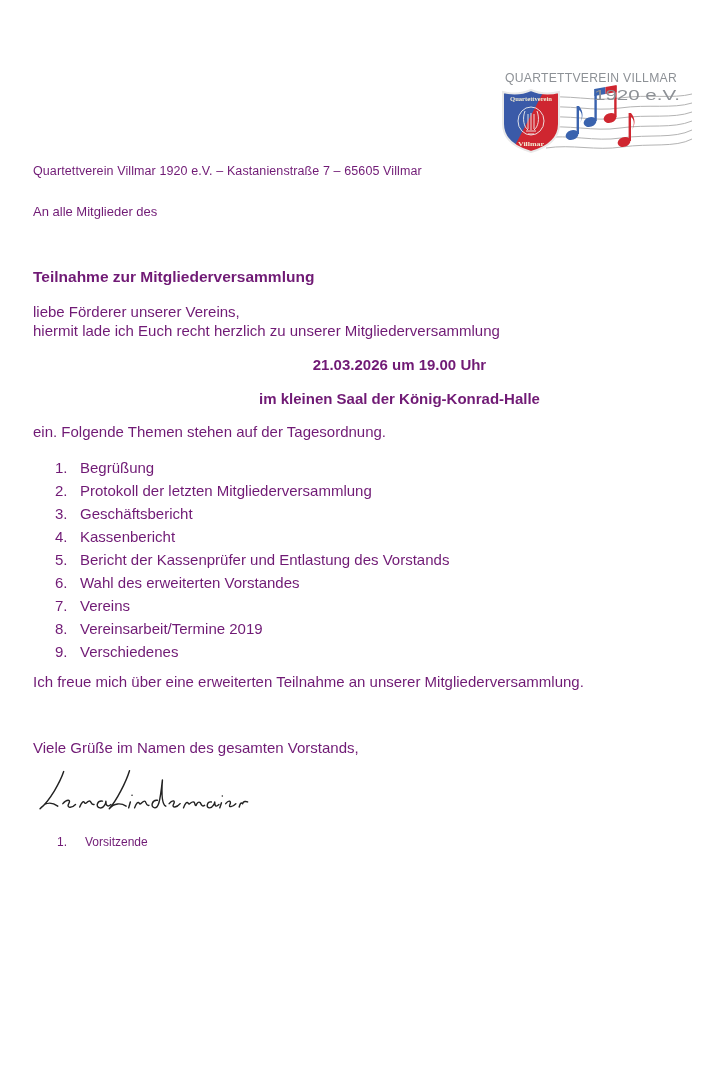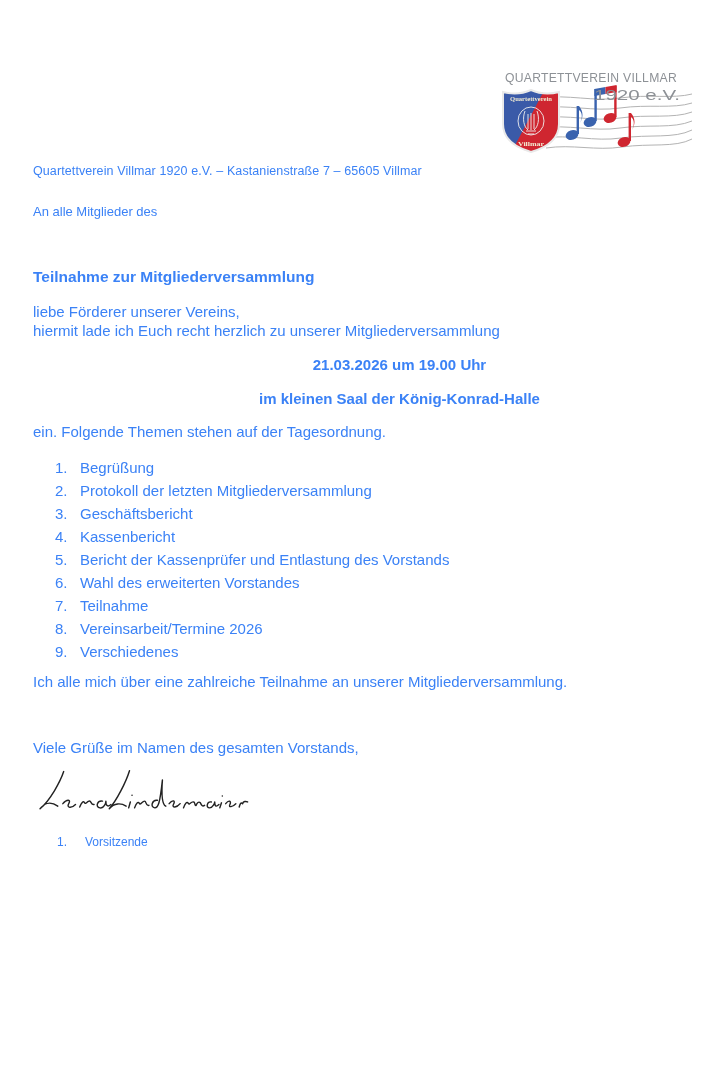--- a/index.html
+++ b/index.html
@@ -2,21 +2,21 @@
 <html><head>
 <meta charset="utf-8">
 <style>
   * { margin:0; padding:0; box-sizing:border-box; }
   html,body { background:#ffffff; }
   .page {
     position:relative;
     width:704px; height:1080px;
     background:#ffffff;
     font-family:"Liberation Sans", sans-serif;
-    color:#3b82f6;
+    color:#701a75;
     overflow:hidden;
     padding:163px 33px 0 33px;
   }
   .logo-block { position:absolute; left:498px; top:56px; width:200px; height:108px; }
   .sender-line { font-size:12.5px; line-height:16px; letter-spacing:0.1px; }
   .recipient-1 { margin-top:23px; font-size:13px; line-height:19px; }
   .date-row { position:relative; margin-top:16px; font-size:15px; line-height:19px; height:19px; }
   .date { position:absolute; left:424px; top:0; white-space:nowrap; }
   .subject { margin-top:46px; font-size:15.5px; line-height:20px; font-weight:bold; }
   .sal-1 { margin-top:47px; font-size:15px; line-height:19px; }
@@ -136,33 +136,33 @@
     <div class="agenda-item">
       <span class="agenda-num">5.</span>
       <span>Bericht der Kassenprüfer und Entlastung des Vorstands</span>
     </div>
     <div class="agenda-item">
       <span class="agenda-num">6.</span>
       <span>Wahl des erweiterten Vorstandes</span>
     </div>
     <div class="agenda-item">
       <span class="agenda-num">7.</span>
-      <span>Teilnahme</span>
+      <span>Vereins</span>
     </div>
     <div class="agenda-item">
       <span class="agenda-num">8.</span>
-      <span>Vereinsarbeit/Termine 2026</span>
+      <span>Vereinsarbeit/Termine 2019</span>
     </div>
     <div class="agenda-item">
       <span class="agenda-num">9.</span>
       <span>Verschiedenes</span>
     </div>
   </div>
 
-  <div class="closing">Ich alle mich über eine zahlreiche Teilnahme an unserer Mitgliederversammlung.</div>
+  <div class="closing">Ich freue mich über eine erweiterten Teilnahme an unserer Mitgliederversammlung.</div>
   <div class="regards">Viele Grüße im Namen des gesamten Vorstands,</div>
 
   <div class="signature-wrap">
     <svg width="216" height="56" viewBox="0 0 256 58">
       <g fill="none" stroke="#222222" stroke-width="1.7" stroke-linecap="round" stroke-linejoin="round">
 
         <path d="M34,6 C30,18 18,40 6,50 C12,42 20,42 27,47"></path>
         <path d="M33,44 C38,38 43,39 40,44 C37,49 43,50 48,45"></path>
         <path d="M53,48 C55,43 57,40 59,43 C60,45 61,42 64,41 C67,40 66,46 70,45"></path>
         <path d="M80,41 C74,40 71,48 77,49 C82,50 84,43 84,41 C84,45 85,49 90,45"></path>

